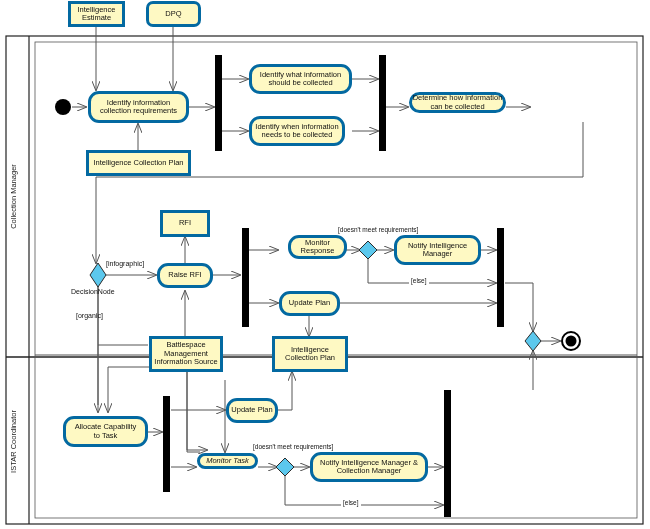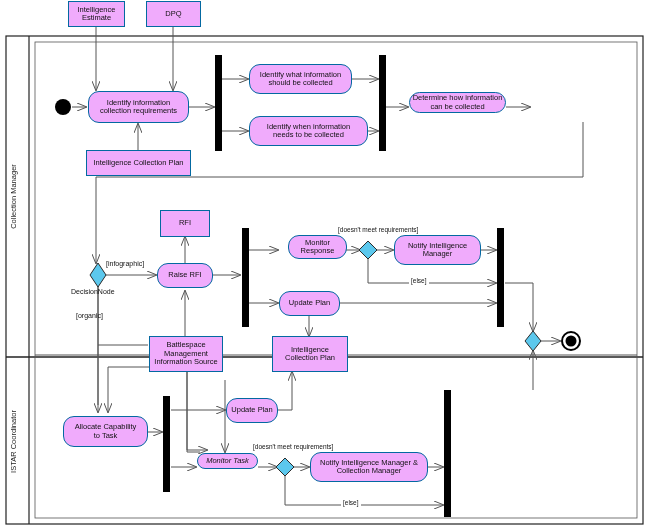--- a/index.html
+++ b/index.html
@@ -2,21 +2,21 @@
 <html><head>
 <meta charset="utf-8">
 <title>Activity Diagram</title>
 <style>
   html,body{margin:0;padding:0;background:#ffffff;}
   body{font-family:"Liberation Sans","DejaVu Sans",sans-serif;}
   #canvas{position:relative;width:650px;height:529px;overflow:hidden;background:#ffffff;}
   svg.layer{position:absolute;left:0;top:0;width:650px;height:529px;}
   .node{
     position:absolute;box-sizing:border-box;
-    background:#f0abfc;border:1px solid #0369a1;
+    background:#fef9c3;border:3px solid #0369a1;
     display:flex;align-items:center;justify-content:center;text-align:center;
     color:#111;line-height:1.12;
   }
   .act{border-radius:11px;}
   .obj{border-radius:0;}
   .lane-label{
     position:absolute;color:#222;white-space:nowrap;
     transform-origin:center center;
   }
   .bar{position:absolute;background:#000;}
@@ -143,40 +143,40 @@
     <polygon points="533,331 541,341 533,351 525,341" fill="#5CC8ED" stroke="#2b2b2b" stroke-width="1"></polygon>
     <polygon points="285,458 294,467 285,476 276,467" fill="#5CC8ED" stroke="#2b2b2b" stroke-width="1"></polygon>
   </svg>
 
   <div class="lane-label" style="left:-42px;top:192px;width:110px;font-size:7.5px;text-align:center;transform:rotate(-90deg);">Collection Manager</div>
   <div class="lane-label" style="left:-37px;top:437px;width:100px;font-size:7.5px;text-align:center;transform:rotate(-90deg);">ISTAR Coordinator</div>
 
   <div class="node obj" style="left:68px;top:1px;width:57px;height:26px;font-size:7.5px;white-space:pre-line;">Intelligence
 Estimate</div>
 
-  <div class="node obj" style="left:146px;top:1px;width:55px;height:26px;font-size:7.5px;white-space:pre-line;">DPQ</div>
+  <div class="node obj" style="left:146px;top:1px;width:55px;height:26px;font-size:7.5px;white-space:pre-line;border-radius:7px;">DPQ</div>
 
   <div class="node obj" style="left:86px;top:150px;width:105px;height:26px;font-size:7.5px;white-space:pre-line;">Intelligence Collection Plan</div>
 
   <div class="node obj" style="left:160px;top:210px;width:50px;height:27px;font-size:7.5px;white-space:pre-line;">RFI</div>
 
   <div class="node obj" style="left:149px;top:336px;width:74px;height:36px;font-size:7.5px;white-space:pre-line;">Battlespace
 Management
 Information Source</div>
 
   <div class="node obj" style="left:272px;top:336px;width:76px;height:36px;font-size:7.5px;white-space:pre-line;">Intelligence
 Collection Plan</div>
 
   <div class="node act" style="left:88px;top:91px;width:101px;height:32px;font-size:7.5px;white-space:pre-line;">Identify information
 collection requirements</div>
 
   <div class="node act" style="left:249px;top:64px;width:103px;height:30px;font-size:7.5px;white-space:pre-line;">Identify what information
 should be collected</div>
 
-  <div class="node act" style="left:249px;top:116px;width:119px;height:30px;font-size:7.5px;white-space:pre-line;">Identify when information
+  <div class="node act" style="left:249px;top:116px;width:96px;height:30px;font-size:7.5px;white-space:pre-line;">Identify when information
 needs to be collected</div>
 
   <div class="node act" style="left:409px;top:92px;width:97px;height:21px;font-size:7.5px;white-space:pre-line;">Determine how information
 can be collected</div>
 
 
   <div class="node act" style="left:157px;top:263px;width:56px;height:25px;font-size:7.5px;white-space:pre-line;">Raise RFI</div>
 
   <div class="node act" style="left:288px;top:235px;width:59px;height:24px;font-size:7.5px;white-space:pre-line;">Monitor
 Response</div>

